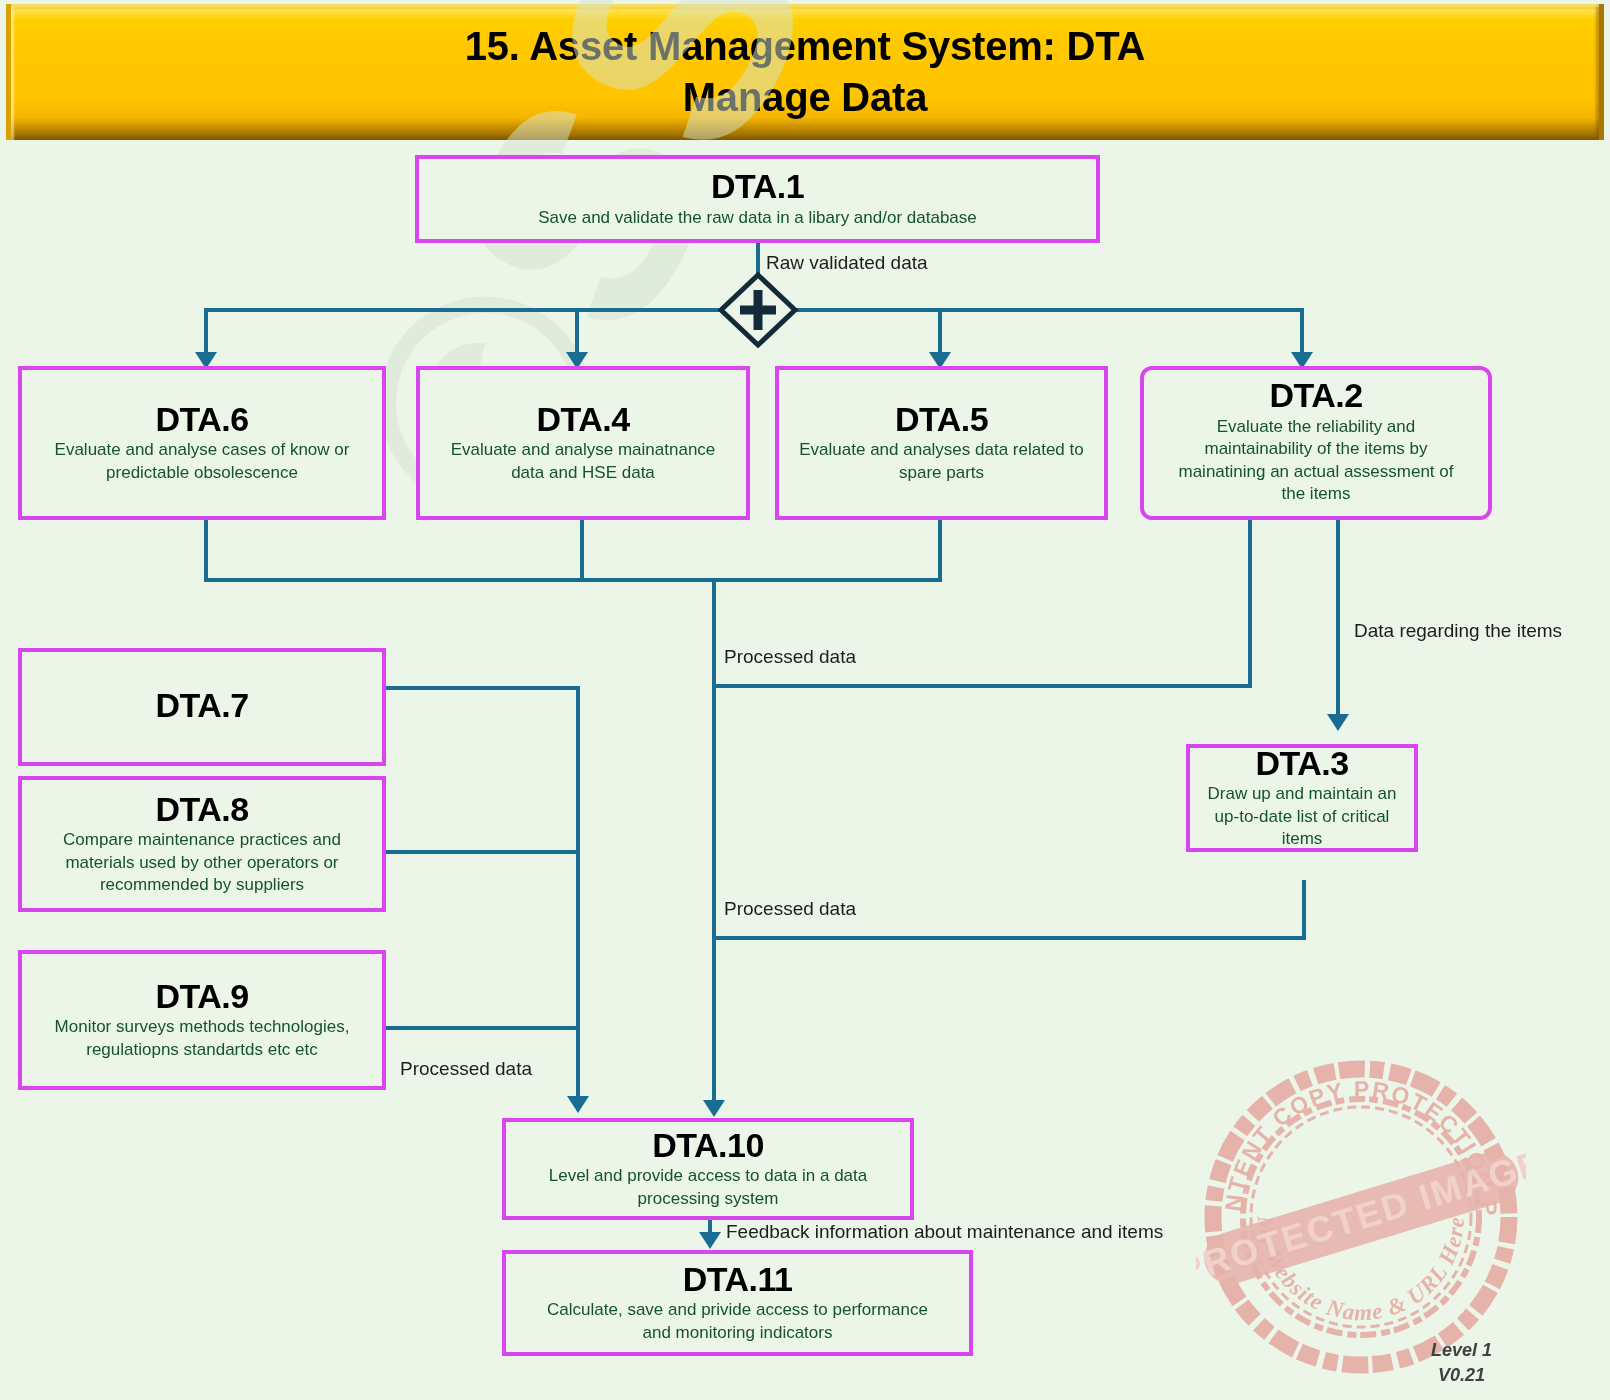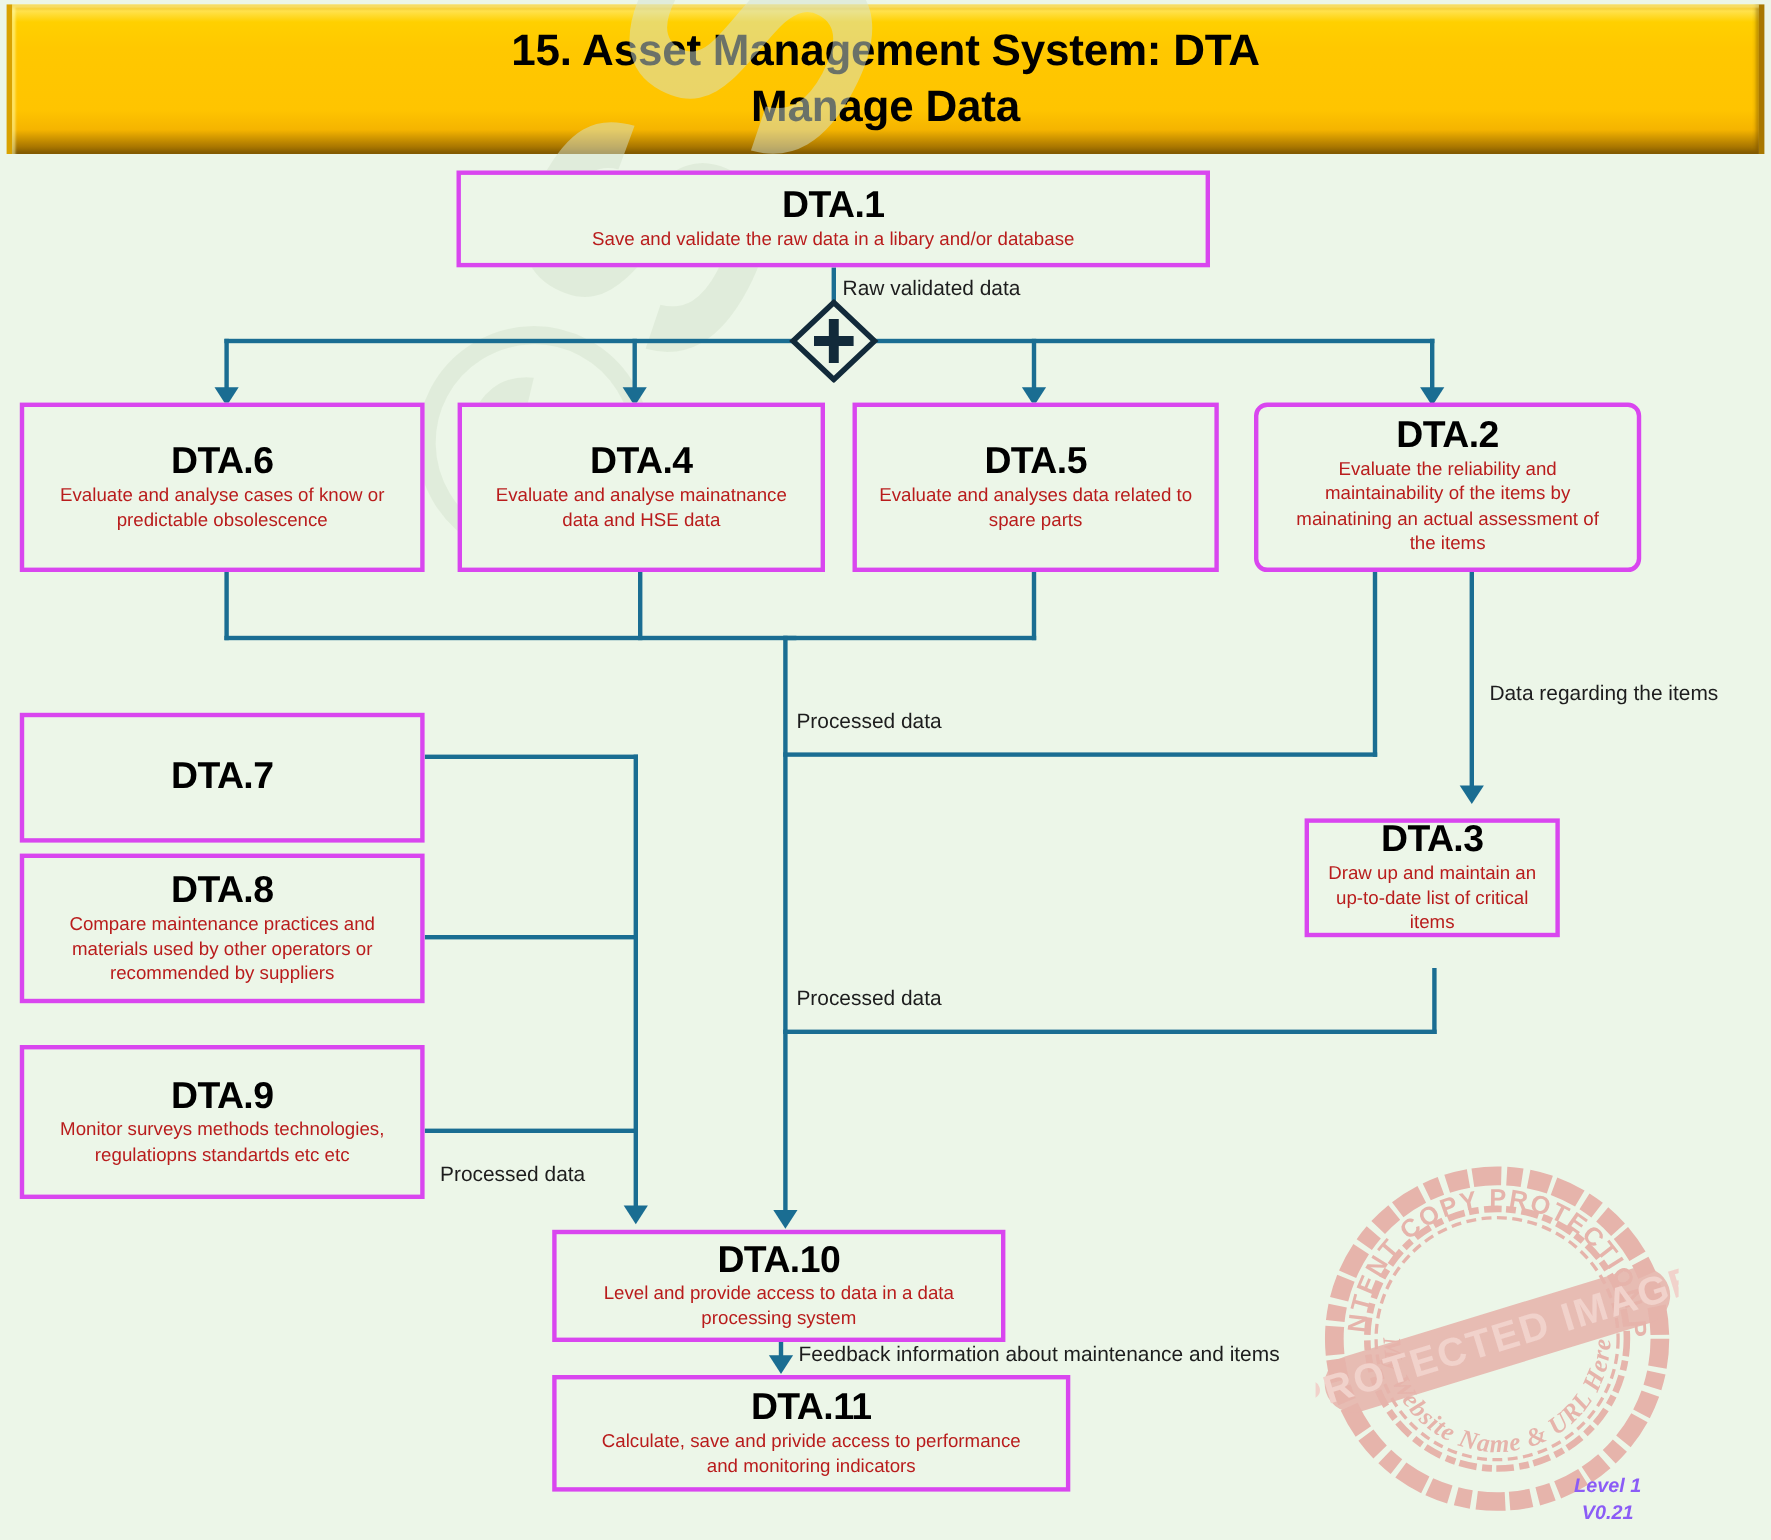--- a/index.html
+++ b/index.html
@@ -70,21 +70,21 @@
   .node .node-id {
     font-size: 34px;
     font-weight: bold;
     color: #000000;
     line-height: 1.05;
     margin-bottom: 2px;
     letter-spacing: -0.5px;
   }
   .node .node-desc {
     font-size: 17px;
-    color: #b91c1c;
+    color: #14532d;
     line-height: 1.32;
     font-weight: normal;
   }
 
   
   .hline, .vline {
     position: absolute;
     background: #1a6d92;
     z-index: 2;
   }
@@ -155,21 +155,21 @@
     position: absolute;
     right: 118px;
     bottom: 12px;
     text-align: center;
     z-index: 9;
   }
   #footer-meta div {
     font-size: 18px;
     font-style: italic;
     font-weight: bold;
-    color: #8b5cf6;
+    color: #404040;
     line-height: 1.4;
   }
 </style>
 </head>
 <body>
 
 <div id="page">
 
   <div id="ssamm-watermark">
     <span>©SSAMM</span>

